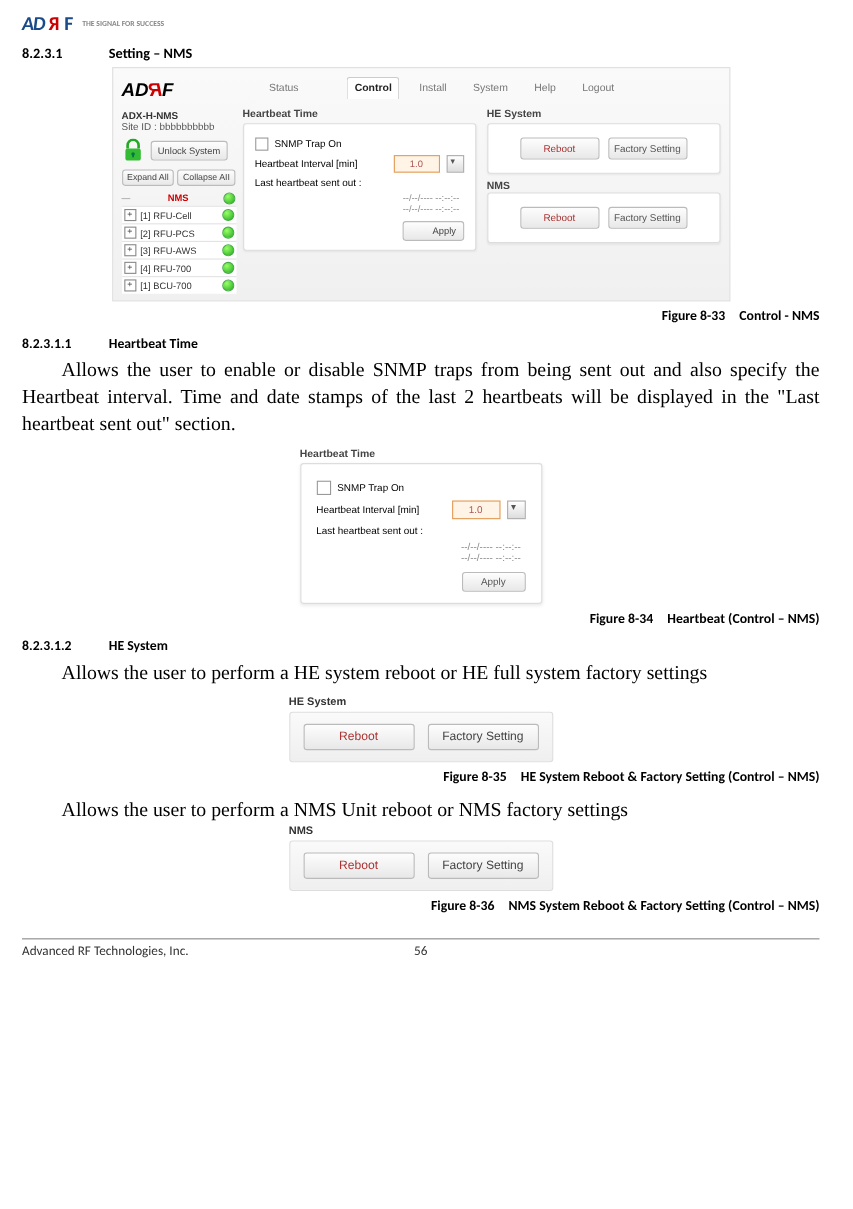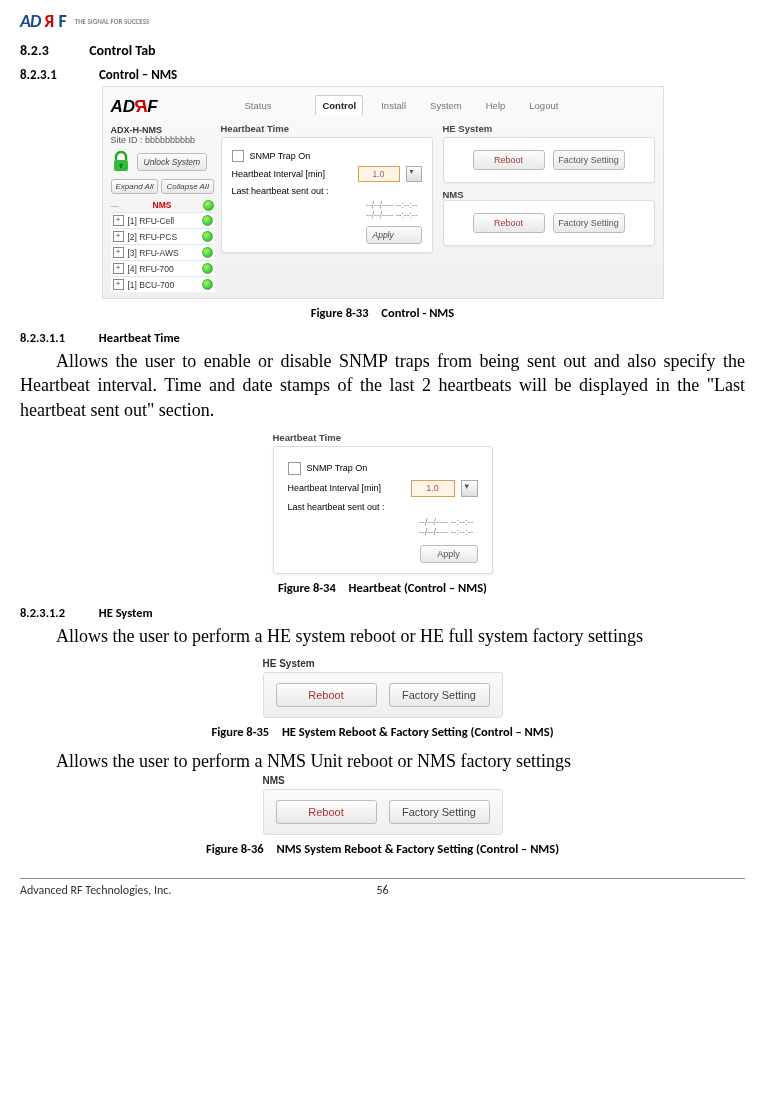--- a/index.html
+++ b/index.html
@@ -47,21 +47,21 @@
     margin-left: 4px;
   }
   h2 { font-size: 14px; margin: 8px 0 6px 0; font-weight: bold; }
   h3 { font-size: 13px; margin: 8px 0 4px 0; font-weight: bold; }
   h4 { font-size: 12.5px; margin: 8px 0 4px 0; font-weight: bold; }
   .heading-nr { display: inline-block; width: 66px; }
   .heading-nr-s { display: inline-block; width: 76px; }
   p { font-size: 18px; margin: 4px 0 10px 0; line-height: 1.35; font-family: Liberation Serif, serif; }
   .indent { text-indent: 36px; text-align: justify; }
 
-  .fig-caption { text-align: center; font-weight: bold; font-size: 12.5px; margin: 6px 0 10px 0; }
+  .fig-caption { text-align: right; font-weight: bold; font-size: 12.5px; margin: 6px 0 10px 0; }
   .fig-caption .nr { margin-right: 10px; }
 
   
   .control-panel {
     width: 560px;
     margin: 4px auto 6px auto;
     background: linear-gradient(#fafafa,#f0f0f0);
     border: 1px solid #ddd;
     font-family: Arial, sans-serif;
     position: relative;
@@ -84,22 +84,21 @@
   .cp-lock-row { display:flex; align-items:center; gap:6px; margin:6px 0; }
   .lock-icon svg { display:block; }
   .cp-btn {
     display:inline-block;
     font-size: 8.5px;
     padding: 3px 6px;
     background: linear-gradient(#fdfdfd,#e8e8e8);
     border:1px solid #bbb;
     border-radius: 3px;
     color:#444;
-    text-align:left;
-    font-style:italic;
+    text-align:right;
   }
   .cp-btn-small { font-size:8px; padding:2px 4px; }
   .cp-exp-row { display:flex; gap:3px; margin-bottom:4px; }
   .cp-tree {
     font-size: 8.5px;
     color:#333;
   }
   .cp-tree-nms { color:#c00; font-weight: bold; padding:2px 2px 2px 4px;}
   .cp-tree-row {
     display:flex; align-items:center; justify-content:space-between;
@@ -205,28 +204,24 @@
 
 <div class="page">
 
   <div class="logo-header">
     <span class="logo-ad">AD</span>
       <span class="logo-r">R</span>
       <span class="logo-f">F</span>
     <span class="slogan">THE SIGNAL FOR SUCCESS</span>
   </div>
 
-  <h2>
-    <span class="heading-nr">8.2.3</span>
-    <span>Control Tab</span>
-  </h2>
 
   <h3>
     <span class="heading-nr-s">8.2.3.1</span>
-    <span>Control – NMS</span>
+    <span>Setting – NMS</span>
   </h3>
 
   <div class="control-panel">
     <div class="cp-body">
 
       <div class="cp-sidebar">
         <div class="cp-logo">AD<span class="r">R</span>F</div>
         <div class="cp-model">ADX-H-NMS</div>
         <div class="cp-site">
           <span>Site ID :</span>

